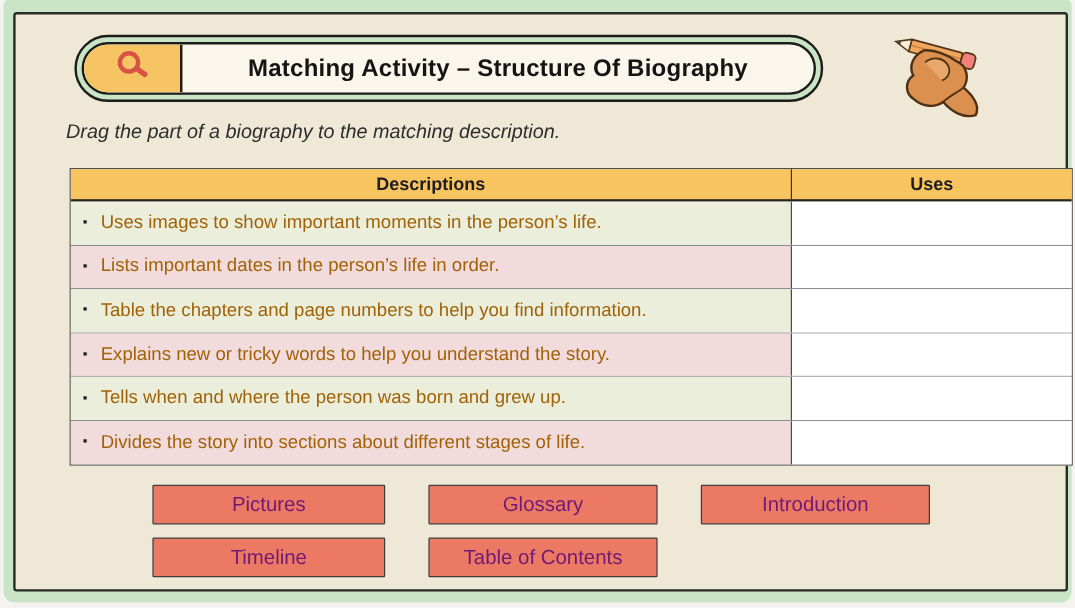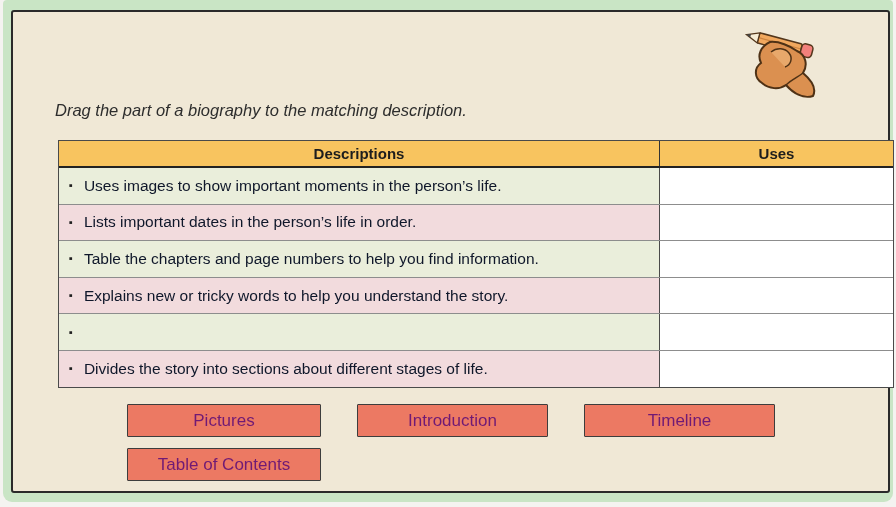--- a/index.html
+++ b/index.html
@@ -126,21 +126,21 @@
   .t-row:nth-child(even) .td-desc { background: #eaeedb; }
   .td-part { flex: 1; background: #ffffff; }
   .bullet {
     font-size: 11px;
     color: #1e1e1e;
     margin-right: 11px;
     line-height: 1;
   }
   .desc-text {
     font-size: 15.5px;
-    color: #0f172a;
+    color: #a16207;
   }
   
   .chips {
     position: absolute;
     left: 114px; top: 392px;
     display: grid;
     grid-template-columns: 194px 191px 191px;
     grid-template-rows: 33px 33px;
     column-gap: 36px;
     row-gap: 11px;
@@ -157,20 +157,33 @@
     color: #701a75;
     cursor: grab;
   }
 </style>
 </head>
 <body>
 
 <div class="green-card">
   <div class="panel">
 
+    <div class="pill-outer">
+      <div class="pill-inner">
+        <div class="pill-icon-cell">
+          <span>
+            <svg width="32" height="32" viewBox="0 0 32 32">
+              <circle cx="13.5" cy="13" r="7.6" fill="none" stroke="#d85245" stroke-width="3.6"></circle>
+              <line x1="19.8" y1="18" x2="26.6" y2="23" stroke="#d85245" stroke-width="4.6" stroke-linecap="round"></line>
+            </svg>
+          </span>
+        </div>
+        <div class="pill-title-cell">Matching Activity – Structure Of Biography</div>
+      </div>
+    </div>
 
     <div class="hand-illustration">
       <svg width="90" height="78" viewBox="0 0 90 78">
         <g transform="rotate(15 42 20)">
           <rect x="17" y="12" width="44" height="10.5" rx="1.5" fill="#f1a85e" stroke="#53361b" stroke-width="1.5"></rect>
           <line x1="18" y1="17" x2="60" y2="17" stroke="#cd8440" stroke-width="1.2"></line>
           <polygon points="17,12 4.5,17.2 17,22.5" fill="#f7edd6" stroke="#53361b" stroke-width="1.3"></polygon>
           <polygon points="8.8,15.4 4.5,17.2 8.8,19" fill="#444444"></polygon>
           <rect x="61" y="10.8" width="11.5" height="12.8" rx="3.8" fill="#f2807b" stroke="#53361b" stroke-width="1.5"></rect>
         </g>
@@ -216,34 +229,36 @@
         <div class="td-desc">
           <span class="bullet">▪</span>
           <span class="desc-text">Explains new or tricky words to help you understand the story.</span>
         </div>
         <div class="td-part"></div>
       </div>
 
       <div class="t-row">
         <div class="td-desc">
           <span class="bullet">▪</span>
+          <span class="desc-text">Tells when and where the person was born and grew up.</span>
         </div>
         <div class="td-part"></div>
       </div>
 
       <div class="t-row">
         <div class="td-desc">
           <span class="bullet">▪</span>
           <span class="desc-text">Divides the story into sections about different stages of life.</span>
         </div>
         <div class="td-part"></div>
       </div>
     </div>
 
     <div class="chips">
       <div class="chip">Pictures</div>
+      <div class="chip">Glossary</div>
       <div class="chip">Introduction</div>
       <div class="chip">Timeline</div>
       <div class="chip">Table of Contents</div>
     </div>
 
   </div>
 </div>
 
 </body></html>

